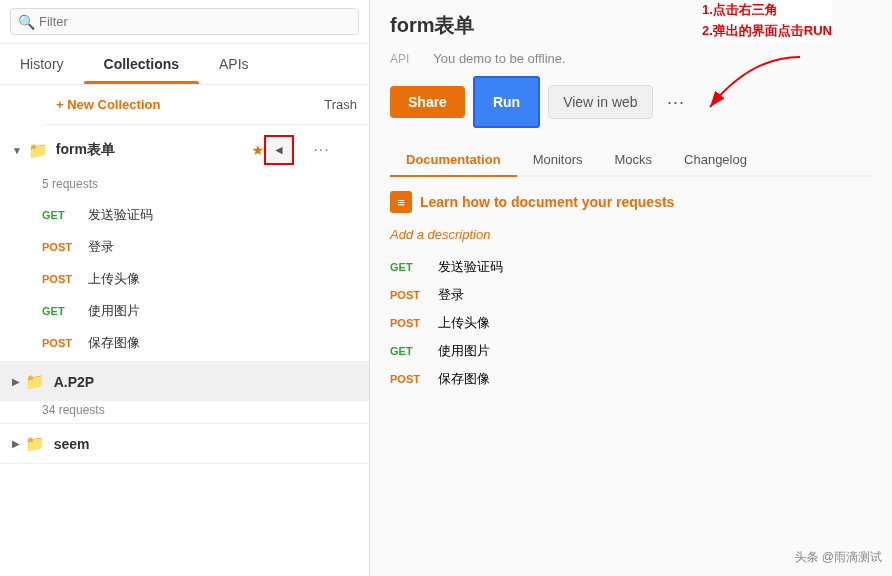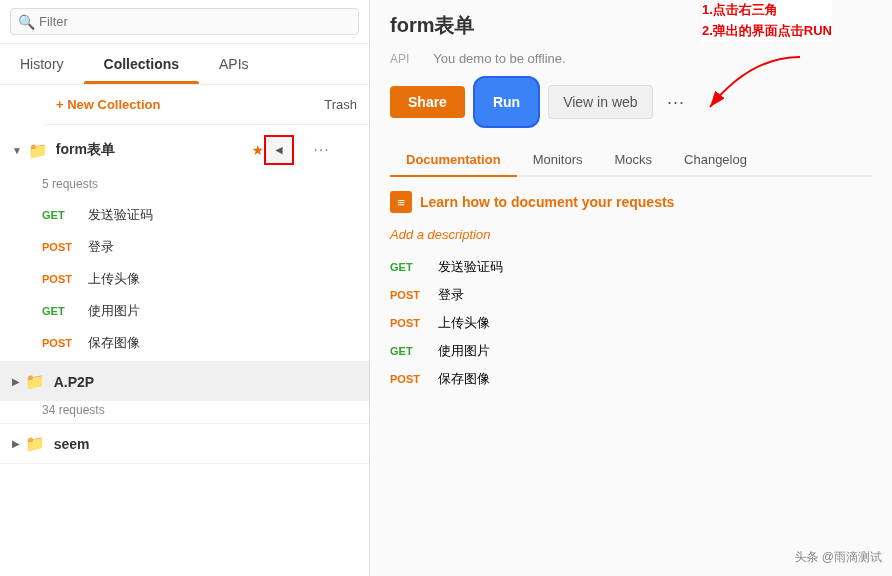--- a/index.html
+++ b/index.html
@@ -237,21 +237,21 @@
       padding: 8px 18px;
       font-size: 14px;
       font-weight: 600;
       cursor: pointer;
       text-align: right;
     }
     .btn-run {
       background: #3b82f6;
       color: #fff;
       border: none;
-      border-radius: 12px;
+      border-radius: 3px;
       padding: 16px 18px;
       font-size: 14px;
       font-weight: 600;
       cursor: pointer;
       border: 2px solid #2563eb;
     }
     .btn-view-web {
       background: #f0f0f0;
       color: #555;
       border: 1px solid #ddd;

